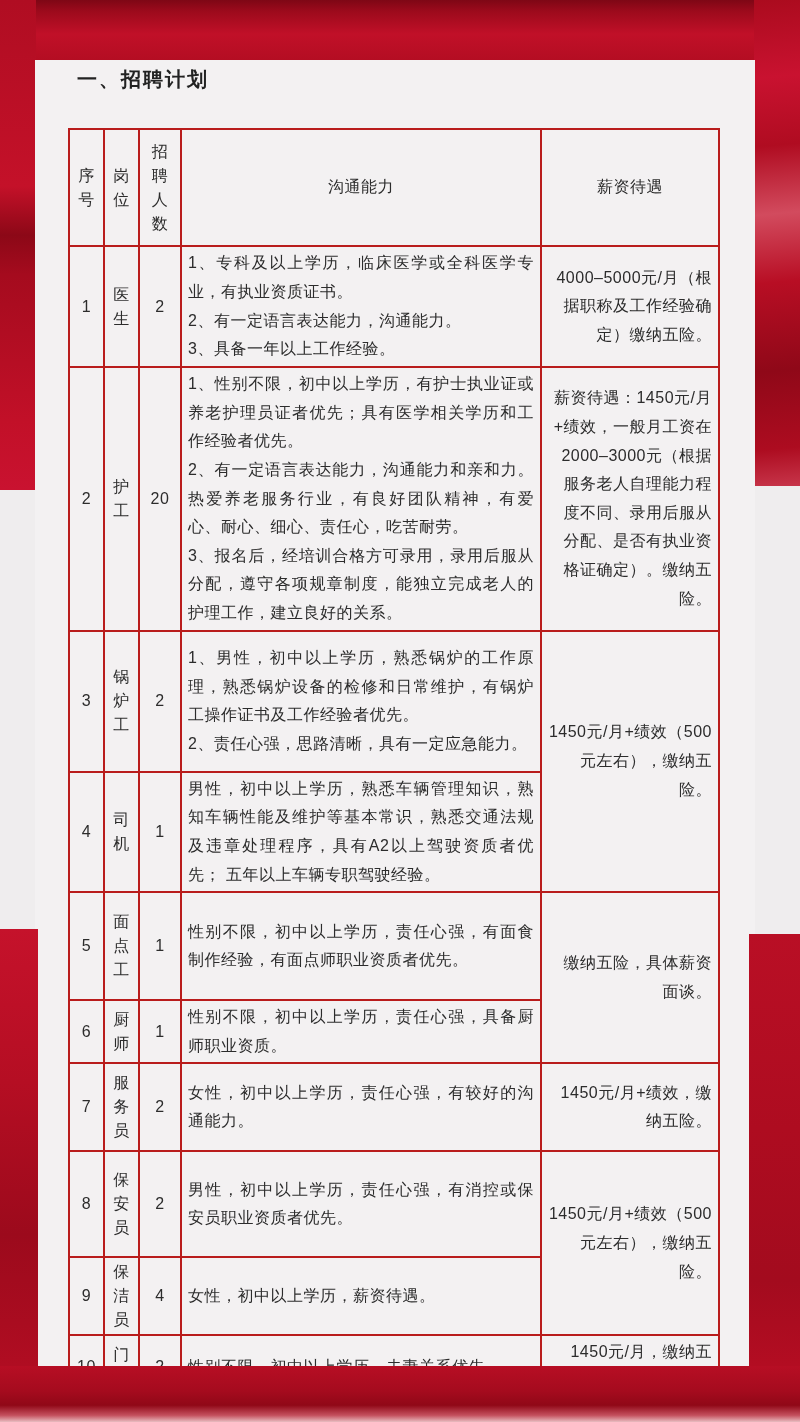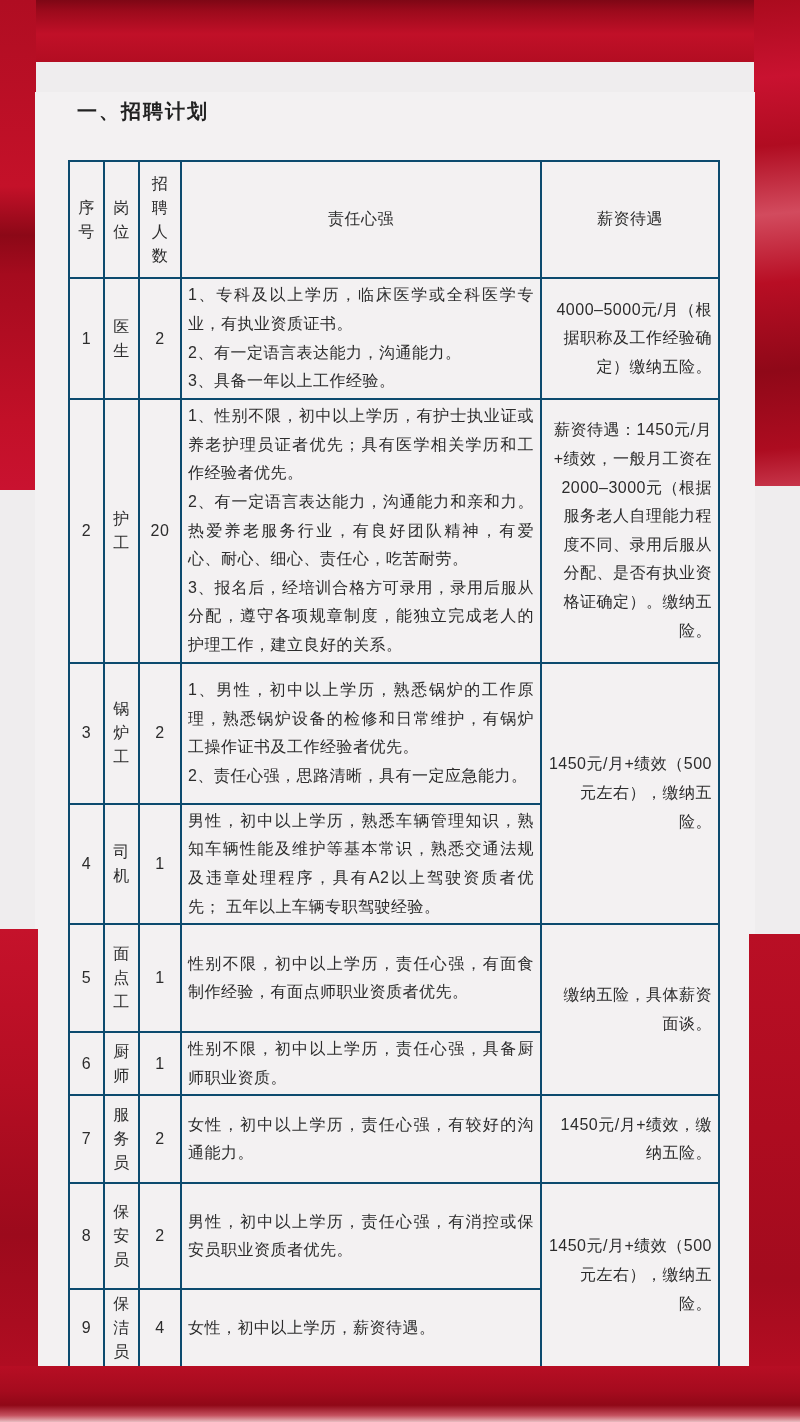--- a/index.html
+++ b/index.html
@@ -16,28 +16,28 @@
     background:linear-gradient(175deg,#ab0b1e 0%,#c91230 16%,#b00c21 30%,#d24b5e 44%,#b80e24 58%,#8f0818 76%,#ad0c20 92%,#c7354a 100%);}
   .red-left-lower{left:0;top:929px;width:38px;height:437px;z-index:2;
     background:linear-gradient(180deg,#c5122b 0%,#b50e23 35%,#9c0a1c 70%,#b00d22 100%);}
   .red-right-lower{left:749px;top:934px;width:51px;height:432px;z-index:2;
     background:linear-gradient(180deg,#b90f25 0%,#ae0c20 45%,#a30b1e 80%,#b30d22 100%);}
   .red-bottom{left:0;top:1366px;width:800px;height:56px;z-index:2;
     background:linear-gradient(180deg,#b70e24 0%,#a50b1e 45%,#900817 70%,#c4505e 88%,#e9bcc0 100%);}
 
   
   .panel{position:absolute;left:35px;top:60px;width:720px;height:1306px;z-index:1;
-    background:#f3f1f2;margin-top:32px;}
+    background:#f3f1f2;}
   .title{position:absolute;left:42px;top:6px;font-size:20px;font-weight:700;
     letter-spacing:2px;color:#222;}
 
   .table-wrap{position:absolute;left:33px;top:68px;width:650px;}
   .tbl{border-collapse:collapse;table-layout:fixed;width:650px;
     font-size:16px;color:#2c2c2c;letter-spacing:0.5px;}
-  .tbl th,.tbl td{border:2px solid #0c4a6e;padding:2px 6px;vertical-align:middle;}
+  .tbl th,.tbl td{border:2px solid #b91c1c;padding:2px 6px;vertical-align:middle;}
   .tbl thead tr{height:117px;}
   .tbl th{font-weight:400;text-align:center;}
   .vcell{width:1.15em;margin:0 auto;word-break:break-all;line-height:1.5;text-align:center;}
   .cell-no,.cell-count{text-align:center;}
   .cell-cond{text-align:justify;padding:2px 9px;}
   .cell-cond p{margin:0;line-height:1.79;text-align:justify;}
   .cell-salary{text-align:right;line-height:1.79;padding:2px 7px;}
 </style>
 </head>
 <body>
@@ -66,21 +66,21 @@
           <tr>
             <th>
               <div class="vcell">序号</div>
             </th>
             <th>
               <div class="vcell">岗位</div>
             </th>
             <th>
               <div class="vcell">招聘人数</div>
             </th>
-            <th>责任心强</th>
+            <th>沟通能力</th>
             <th>薪资待遇</th>
           </tr>
         </thead>
         <tbody>
             <tr style="height: 121px;">
               <td class="cell-no">1</td>
               <td class="cell-pos">
                 <div class="vcell">医生</div>
               </td>
               <td class="cell-count">2</td>

